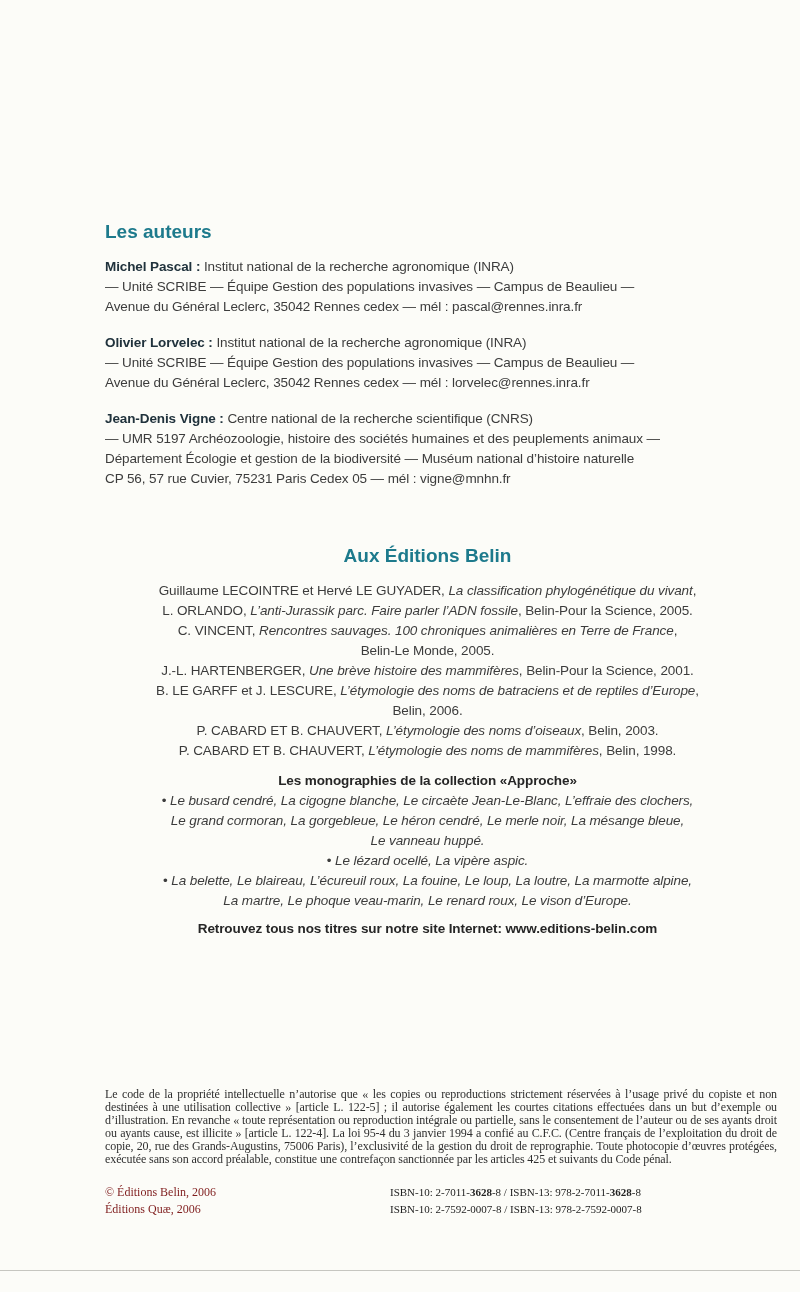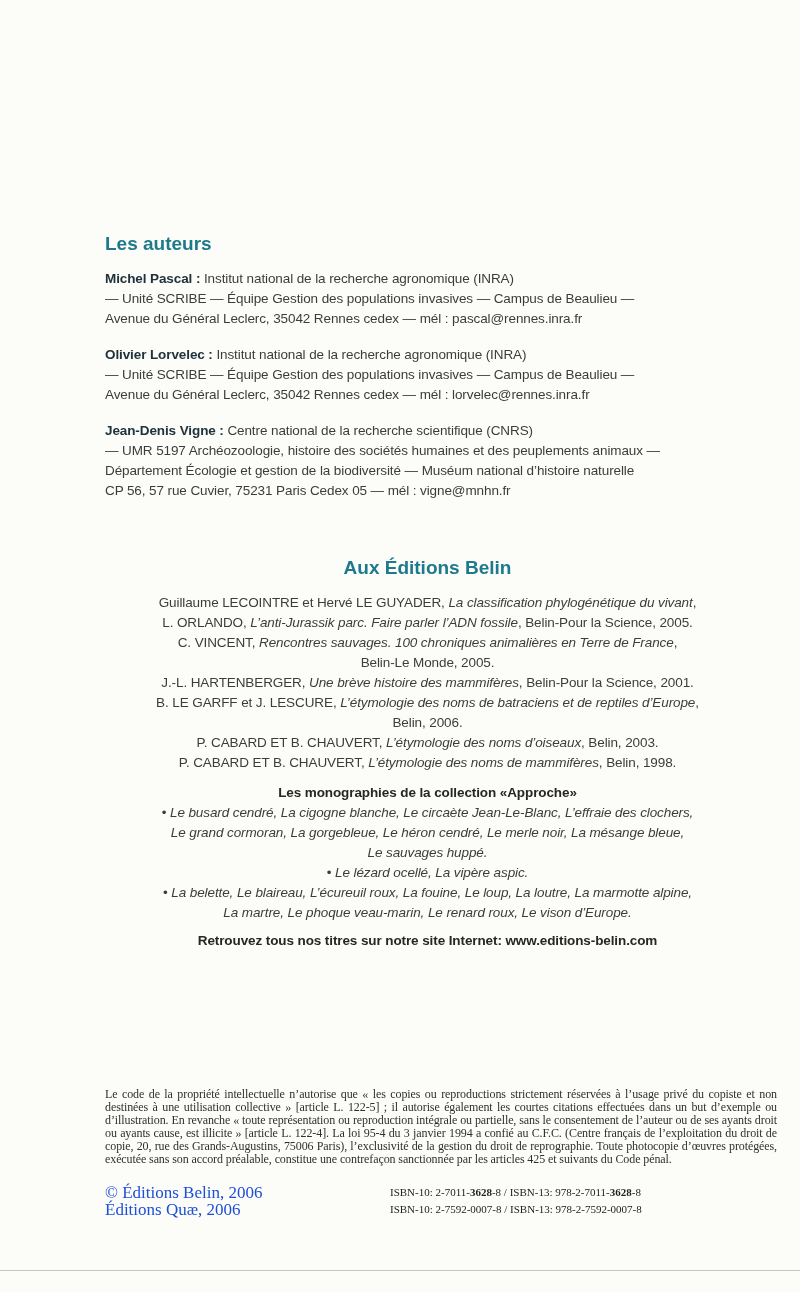--- a/index.html
+++ b/index.html
@@ -4,21 +4,21 @@
 <style>
   * { margin:0; padding:0; box-sizing:border-box; }
   html,body { background:#fcfcf8; }
   body {
     width:800px; height:1292px; overflow:hidden;
     font-family:"Liberation Sans", sans-serif;
   }
   .page { position:relative; width:800px; height:1292px; }
 
   .main {
-    position:absolute; left:105px; top:232px; width:645px;
+    position:absolute; left:105px; top:220px; width:645px;
     color:#3c3c3c; font-size:13.5px; letter-spacing:-0.1px;
   }
   .section-heading {
     color:#1d7a8c; font-size:19px; line-height:23px; font-weight:bold;
     margin:0 0 14px 0; letter-spacing:0;
   }
   .line { display:block; white-space:nowrap; }
   .author { line-height:20px; margin:0 0 16px 0; }
   .author .name { font-weight:bold; color:#20323c; }
   .editions { margin-top:55px;text-align:center; }
@@ -28,21 +28,21 @@
   .bullet { line-height:20px; }
   .website { margin-top:8px; line-height:20px; font-weight:bold; color:#262626; white-space:nowrap; }
 
   .legal {
     position:absolute; left:105px; top:1088px; width:672px;
     font-family:"Liberation Serif", serif; font-size:12px; line-height:13px;
     color:#2f2f2f; text-align:justify; letter-spacing:-0.1px;
   }
   .footer-left {
     position:absolute; left:105px; top:1184px;
-    font-family:"Liberation Serif", serif; font-size:17px; line-height:17px; color:#1d4ed8;
+    font-family:"Liberation Serif", serif; font-size:12px; line-height:17px; color:#7f1d1d;
   }
   .footer-right {
     position:absolute; left:390px; top:1184px;
     font-family:"Liberation Serif", serif; font-size:11px; line-height:17px; color:#222;
     white-space:nowrap;
   }
   .footer-right b { font-weight:bold; }
   .bottom-edge {
     position:absolute; left:0; top:1270px; width:800px; height:1px; background:#c6c6c0;
   }
@@ -106,21 +106,21 @@
 
       <div class="book">
         <span class="line"><span>P. CABARD ET B. CHAUVERT, </span><i>L’étymologie des noms de mammifères</i><span>, Belin, 1998.</span></span>
       </div>
 
       <div class="monographs-heading">Les monographies de la collection «Approche»</div>
 
       <div class="bullet">
         <span class="line"><span>• </span><i>Le busard cendré, La cigogne blanche, Le circaète Jean-Le-Blanc, L’effraie des clochers,</i></span>
         <i class="line">Le grand cormoran, La gorgebleue, Le héron cendré, Le merle noir, La mésange bleue,</i>
-        <i class="line">Le sauvages huppé.</i>
+        <i class="line">Le vanneau huppé.</i>
       </div>
 
       <div class="bullet">
         <span class="line"><span>• </span><i>Le lézard ocellé, La vipère aspic.</i></span>
       </div>
 
       <div class="bullet">
         <span class="line"><span>• </span><i>La belette, Le blaireau, L’écureuil roux, La fouine, Le loup, La loutre, La marmotte alpine,</i></span>
         <i class="line">La martre, Le phoque veau-marin, Le renard roux, Le vison d’Europe.</i>
       </div>

